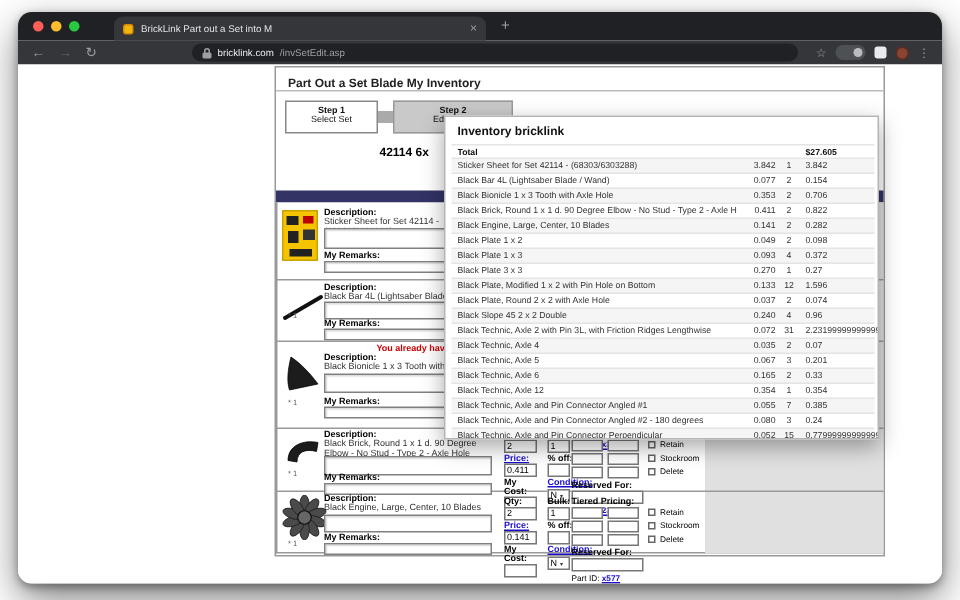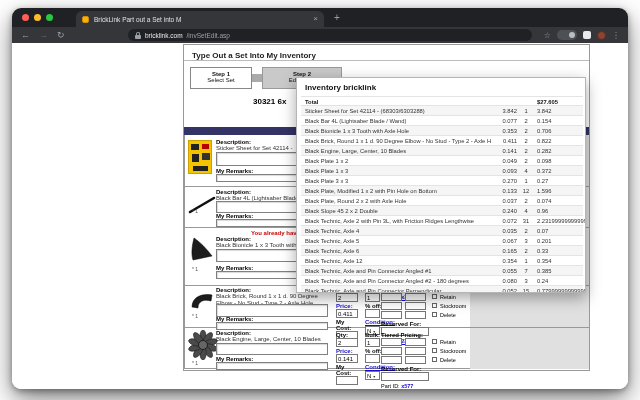--- a/index.html
+++ b/index.html
@@ -116,34 +116,34 @@
           <i class="dot"></i>
         </span>
       <span class="puzzle"></span>
       <span class="avatar"></span>
       <span class="kebab">⋮</span>
     </div>
   </div>
 
   <div class="pagearea">
     <div class="contentbox"></div>
-    <div class="pgtitle">Type Out a Set Into My Inventory</div>
+    <div class="pgtitle">Part Out a Set Blade My Inventory</div>
     <div class="titlerule"></div>
 
     <div class="step1">
       <span class="stepname">Step 1</span>
       <span>Select Set</span>
     </div>
     <div class="stepconn"></div>
     <div class="step2">
       <span class="stepname">Step 2</span>
       <span>Edit Items</span>
     </div>
 
-    <div class="setheading">30321 6x</div>
+    <div class="setheading">42114 6x</div>
     <div class="navybar"></div>
     <div class="ptable"></div>
     <div class="grayzone"></div>
 
     <div class="rowline" style="top:143px"></div>
     <div class="rowline" style="top:184px"></div>
     <div class="rowline" style="top:242px"></div>
     <div class="rowline" style="top:284px"></div>
 
     <div id="rows">

